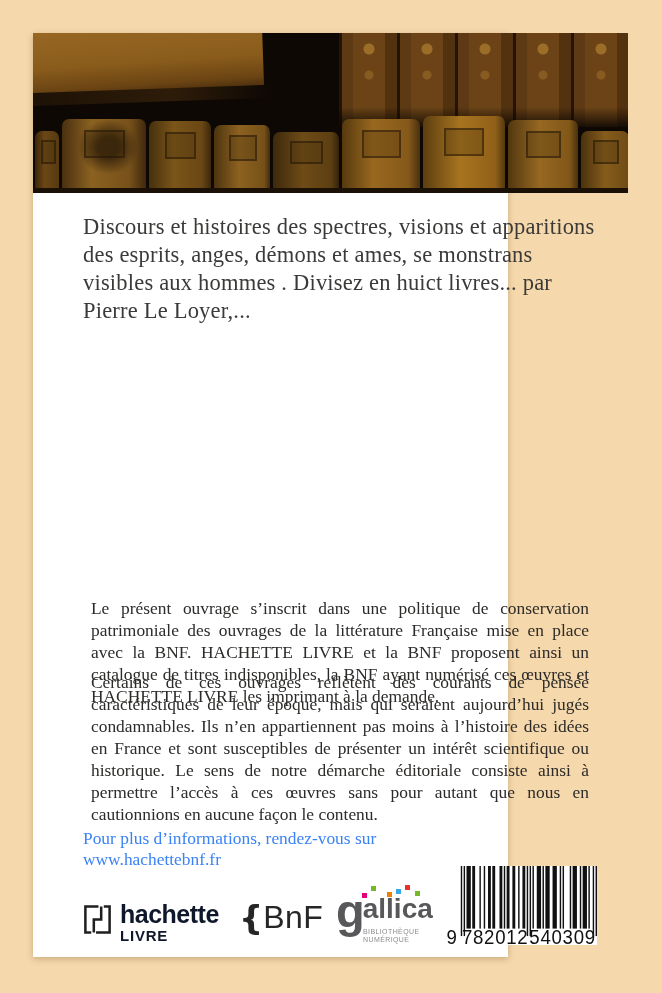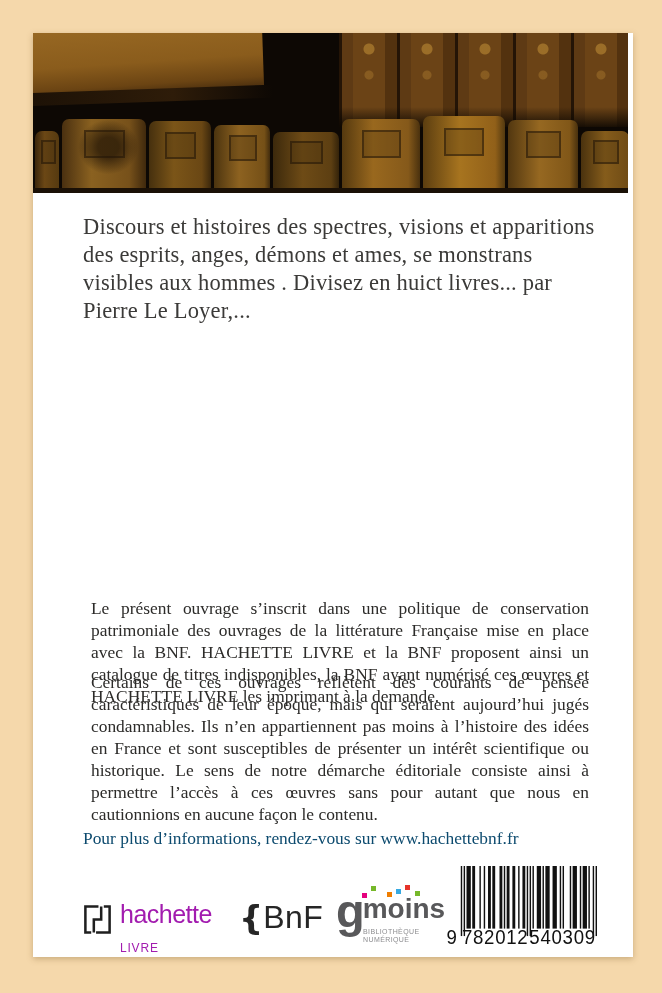--- a/index.html
+++ b/index.html
@@ -2,21 +2,21 @@
 <html><head>
 <meta charset="utf-8">
 <style>
   html,body{margin:0;padding:0;}
   body{
     width:662px;height:993px;position:relative;overflow:hidden;
     background:#f5d8ab;
     font-family:"Liberation Serif", serif;
   }
   .panel{
-    position:absolute;left:33px;top:33px;width:600px;height:924px;
+    position:absolute;left:33px;top:33px;width:475px;height:924px;
     background:#ffffff;box-shadow:0 2px 6px rgba(120,90,40,.35);
   }
   
   .photo{position:absolute;left:0;top:0;width:595px;height:160px;background:#0d0804;overflow:hidden;}
   .ph-tl{position:absolute;left:-10px;top:-12px;width:240px;height:74px;
     background:linear-gradient(178deg,#9a6a24 0%,#8a5c1c 55%,#6b4413 82%,#3c250c 100%);
     transform:rotate(-2deg);}
   .ph-tl-edge{position:absolute;left:-10px;top:56px;width:250px;height:13px;
     background:linear-gradient(90deg,#1c1106,#2e1c09 60%,#0d0804);transform:rotate(-2deg);}
   .ph-tr{position:absolute;left:306px;top:0;width:289px;height:94px;
@@ -46,28 +46,28 @@
   .shelf-shadow{position:absolute;left:0;bottom:0;width:100%;height:5px;background:#1a1006;}
   
   .title{position:absolute;left:50px;top:180px;width:520px;
     font-size:22.5px;line-height:28px;color:#3b3a38;letter-spacing:.2px;}
   .permalink{position:absolute;left:50px;top:304px;
     font-size:21px;color:#2f2f2f;letter-spacing:.2px;}
   .para{position:absolute;left:50px;width:498px;margin:8px;
     font-size:17.4px;line-height:22px;color:#2c2b29;text-align:justify;}
   .p1{top:556px;}
   .p2{top:630px;}
-  .infoline{position:absolute;left:50px;top:795px;font-size:17.4px;color:#0c4a6e;}
+  .infoline{position:absolute;left:50px;top:795px;font-size:17.4px;color:#3b82f6;}
   
   .logo-hachette{position:absolute;left:49px;top:870px;display:flex;gap:7px;align-items:flex-start;
-    font-family:"Liberation Sans",sans-serif;color:#a21caf;}
+    font-family:"Liberation Sans",sans-serif;color:#0f172a;font-weight:bold;}
   .h-icon{width:31px;height:33px;}
   .h-icon path{stroke:#1f1f1f;stroke-width:2.6;fill:none;}
   .h-name{font-size:25px;line-height:.9;letter-spacing:-.5px;}
-  .h-sub{font-size:12px;line-height:1.1;letter-spacing:.8px;margin-top:16px;}
+  .h-sub{font-size:15px;line-height:1.1;letter-spacing:.8px;margin-top:2px;}
   .logo-bnf{position:absolute;left:206px;top:868px;font-family:"Liberation Sans",sans-serif;color:#262626;white-space:nowrap;}
   .bnf-brace{font-family:"DejaVu Sans",sans-serif;font-size:34px;font-weight:700;line-height:1;vertical-align:top;}
   .bnf-text{font-size:32px;font-weight:400;line-height:1;letter-spacing:.5px;}
   .logo-gallica{position:absolute;left:303px;top:850px;width:104px;font-family:"Liberation Sans",sans-serif;}
   .g-squares{position:absolute;left:26px;top:2px;width:70px;height:12px;}
   .gsq{position:absolute;width:5px;height:5px;}
   .gsq1{left:0;top:8px;}.gsq2{left:9px;top:1px;}.gsq3{left:25px;top:7px;}
   .gsq4{left:34px;top:4px;}.gsq5{left:43px;top:0;}.gsq6{left:53px;top:6px;}
   .g-row{display:flex;align-items:flex-start;margin-top:11px;}
   .g-big{font-size:47px;line-height:.72;font-weight:700;letter-spacing:-1px;}
@@ -130,21 +130,21 @@
     <div class="g-squares">
         <span class="gsq gsq1" style="background: rgb(229, 0, 125);"></span>
         <span class="gsq gsq2" style="background: rgb(118, 184, 42);"></span>
         <span class="gsq gsq3" style="background: rgb(239, 125, 0);"></span>
         <span class="gsq gsq4" style="background: rgb(54, 169, 225);"></span>
         <span class="gsq gsq5" style="background: rgb(230, 51, 42);"></span>
         <span class="gsq gsq6" style="background: rgb(118, 184, 42);"></span>
       </div>
     <div class="g-row" style="color: rgb(88, 88, 90);">
       <span class="g-big">g</span>
-        <span class="g-rest">moins</span>
+        <span class="g-rest">allica</span>
     </div>
     <div class="g-sub">
       <div>BIBLIOTHÈQUE</div>
       <div>NUMÉRIQUE</div>
     </div>
   </div>
 
   <div class="barcode">
     <svg viewBox="0 0 106 53" preserveAspectRatio="none">
       <text class="bcd" x="1" y="52">9</text>

